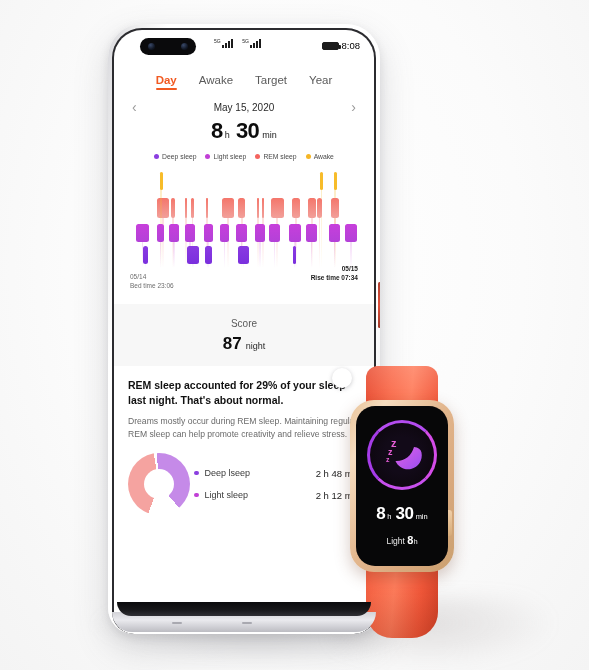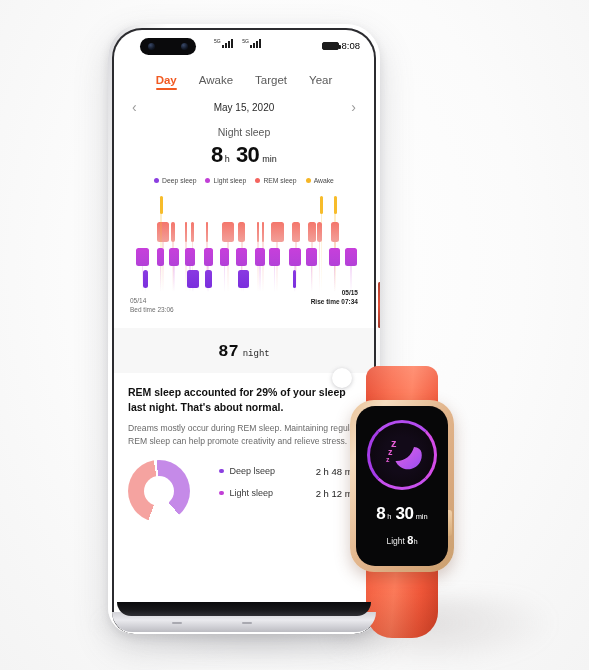--- a/index.html
+++ b/index.html
@@ -212,37 +212,37 @@
   .hf-line { font-size: 6.5px; color: #6d6d6d; line-height: 9px; }
   .hf-line.strong { color: #1d1d1d; font-weight: bold; }
 
   
   .score-card {
     margin-top: 6px; padding: 14px 0 12px 0;
     background: #f7f7f7;
     text-align: center;
   }
   .score-label { font-size: 10px; color: #5a5a5a; }
-  .score-row { display: flex; align-items: baseline; justify-content: center; gap: 4px; font-family: Liberation Mono, monospace; }
+  .score-row { margin-top: 5px; display: flex; align-items: baseline; justify-content: center; gap: 4px; }
   .score-num { font-size: 17px; font-weight: bold; color: #0d0d0d; }
   .score-unit { font-size: 9px; color: #2a2a2a; }
 
   
   .insight { padding: 12px 14px 0 14px; }
   .insight-head {
     font-size: 10.5px; font-weight: bold; color: #111; line-height: 15px;
   }
   .insight-body {
     font-size: 8.6px; color: #6a6a6a; line-height: 13px; margin-top: 7px;
   }
 
   
   .breakdown {
     margin-top: 12px; padding: 0 14px;
-    display: flex; align-items: flex-start; gap: 29px;
+    display: flex; align-items: center; gap: 4px;
   }
   .donut {
     width: 62px; height: 62px; border-radius: 50%;
     background: conic-gradient(from 200deg,
       #f5a3a0 0deg 150deg,
       #ffffff 150deg 156deg,
       #c58ae8 156deg 300deg,
       #ffffff 300deg 360deg);
     position: relative; flex: none;
   }
@@ -382,21 +382,20 @@
           <div class="tab">Target</div>
           <div class="tab">Year</div>
         </div>
 
         <div class="date-nav">
           <div class="chev">‹</div>
           <div class="date-label">May 15, 2020</div>
           <div class="chev">›</div>
         </div>
 
-        <div class="night-label">Night sleep</div>
         <div class="duration">
           <span class="dur-num">8</span>
           <span class="dur-unit">h</span>
           <span class="dur-num">30</span>
           <span class="dur-unit2">min</span>
         </div>
 
         <div class="legend" id="legend">
             <div class="legend-item">
               <span class="legend-dot" style="background: rgb(139, 63, 224);"></span>
@@ -494,20 +493,21 @@
             <div class="hf-line">05/14</div>
             <div class="hf-line">Bed time 23:06</div>
           </div>
           <div class="hf-right">
             <div class="hf-line strong">05/15</div>
             <div class="hf-line strong">Rise time 07:34</div>
           </div>
         </div>
 
         <div class="score-card">
+          <div class="score-label">Score</div>
           <div class="score-row">
             <span class="score-num">87</span>
             <span class="score-unit">night</span>
           </div>
         </div>
 
         <div class="insight">
           <div class="insight-head">REM sleep accounted for 29% of your sleep last night. That's about normal.</div>
           <div class="insight-body">Dreams mostly occur during REM sleep. Maintaining regular REM sleep can help promote creativity and relieve stress.</div>
         </div>

